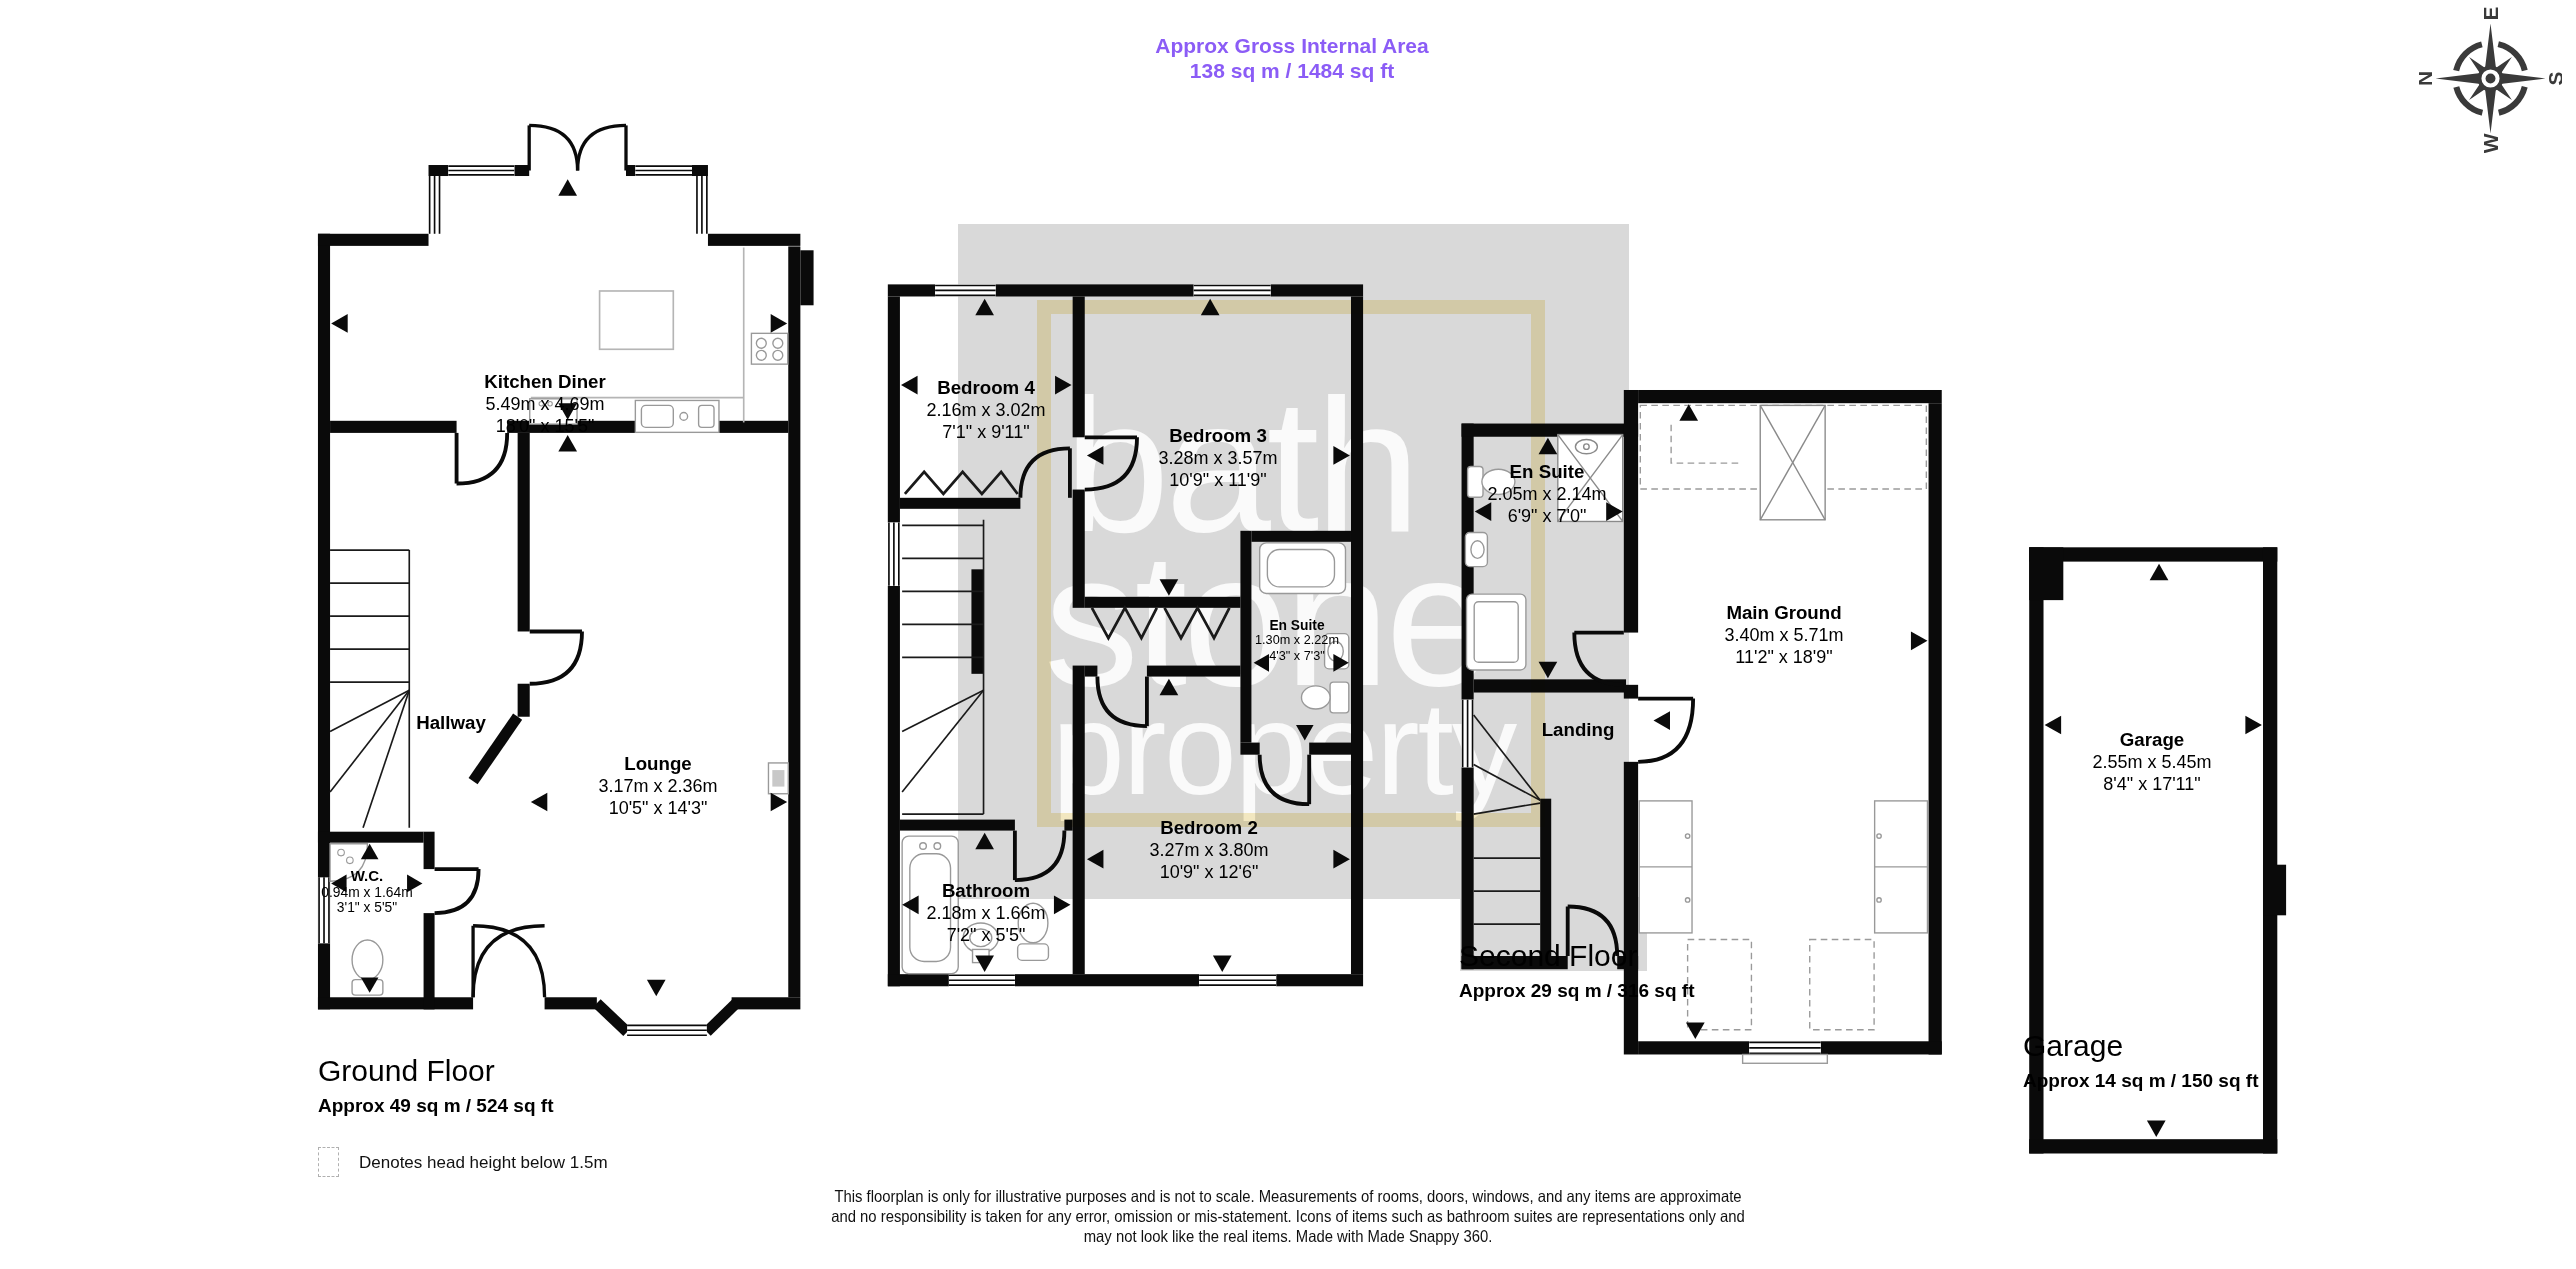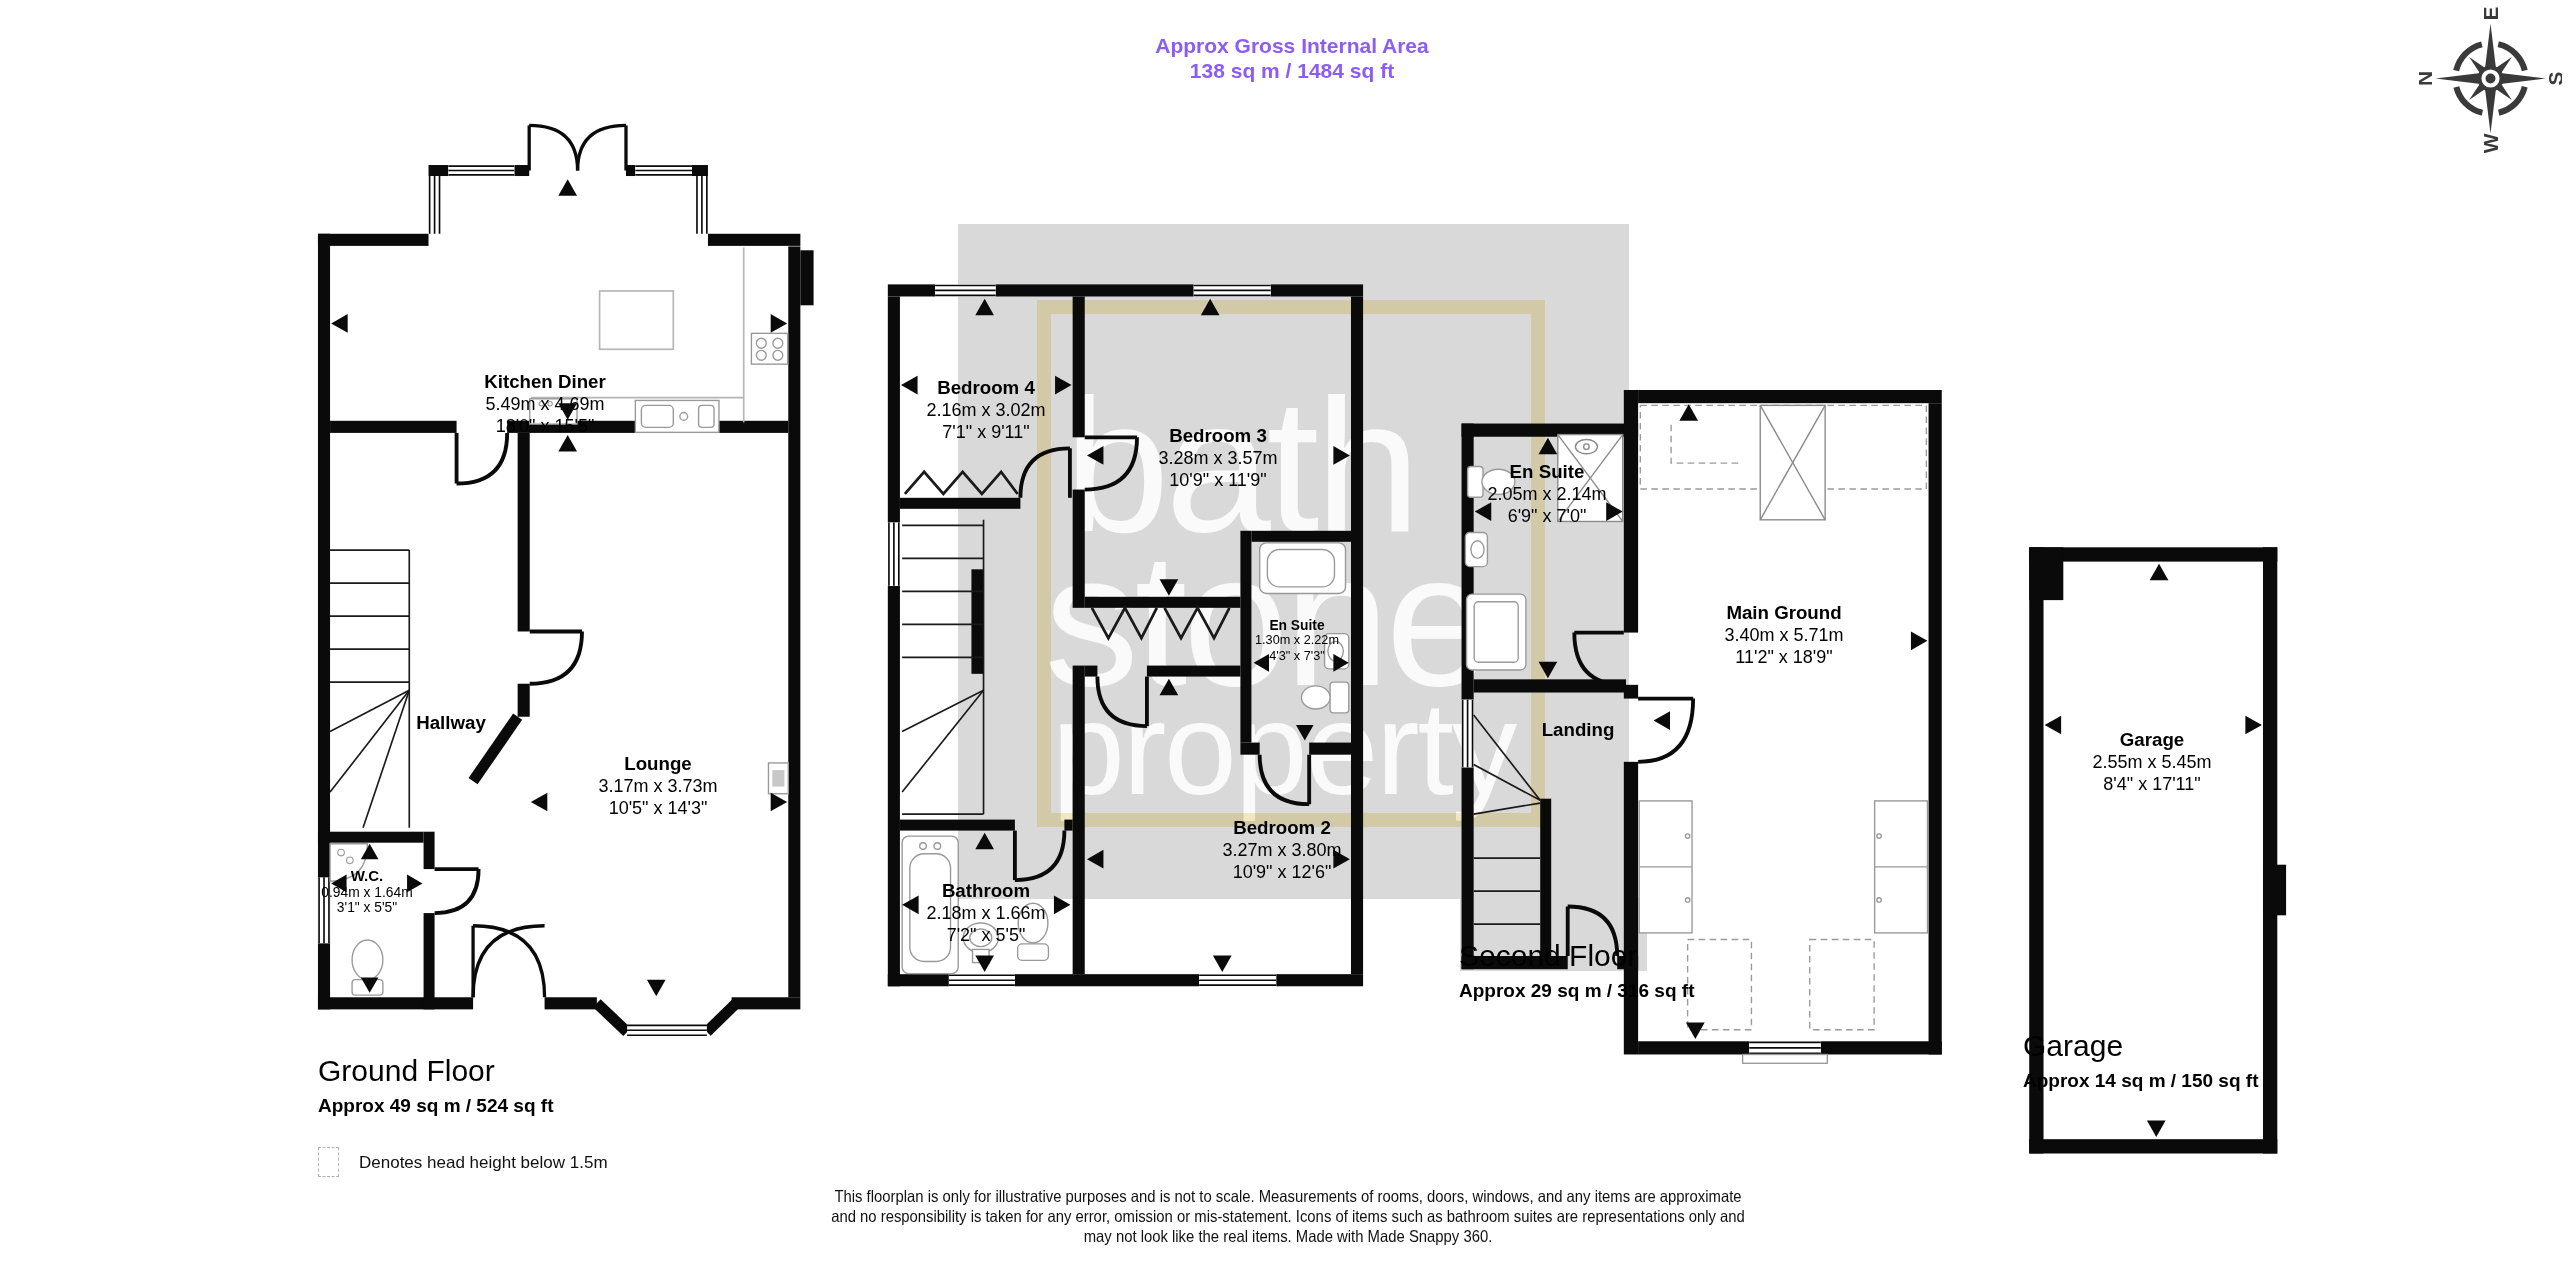--- a/index.html
+++ b/index.html
@@ -485,21 +485,21 @@
   <div class="room-label" style="left:545px;top:371px;">
     <div class="room-name">Kitchen Diner</div>
     <div class="room-dim">5.49m x 4.69m</div>
     <div class="room-dim">18'0" x 15'5"</div>
   </div>
   <div class="room-label" style="left:451px;top:712px;">
     <div class="room-name">Hallway</div>
   </div>
   <div class="room-label" style="left:658px;top:753px;">
     <div class="room-name">Lounge</div>
-    <div class="room-dim">3.17m x 3.73m</div>
+    <div class="room-dim">3.17m x 2.36m</div>
     <div class="room-dim">10'5" x 14'3"</div>
   </div>
   <div class="room-label small" style="left:367px;top:868px;">
     <div class="room-name">W.C.</div>
     <div class="room-dim">0.94m x 1.64m</div>
     <div class="room-dim">3'1" x 5'5"</div>
   </div>
 
   <div class="room-label" style="left:986px;top:377px;">
     <div class="room-name">Bedroom 4</div>
@@ -514,21 +514,21 @@
   <div class="room-label tiny" style="left:1297px;top:618px;">
     <div class="room-name">En Suite</div>
     <div class="room-dim">1.30m x 2.22m</div>
     <div class="room-dim">4'3" x 7'3"</div>
   </div>
   <div class="room-label" style="left:986px;top:880px;">
     <div class="room-name">Bathroom</div>
     <div class="room-dim">2.18m x 1.66m</div>
     <div class="room-dim">7'2" x 5'5"</div>
   </div>
-  <div class="room-label" style="left:1282px;top:817px;">
+  <div class="room-label" style="left:1209px;top:817px;">
     <div class="room-name">Bedroom 2</div>
     <div class="room-dim">3.27m x 3.80m</div>
     <div class="room-dim">10'9" x 12'6"</div>
   </div>
 
   <div class="room-label" style="left:1547px;top:461px;">
     <div class="room-name">En Suite</div>
     <div class="room-dim">2.05m x 2.14m</div>
     <div class="room-dim">6'9" x 7'0"</div>
   </div>

